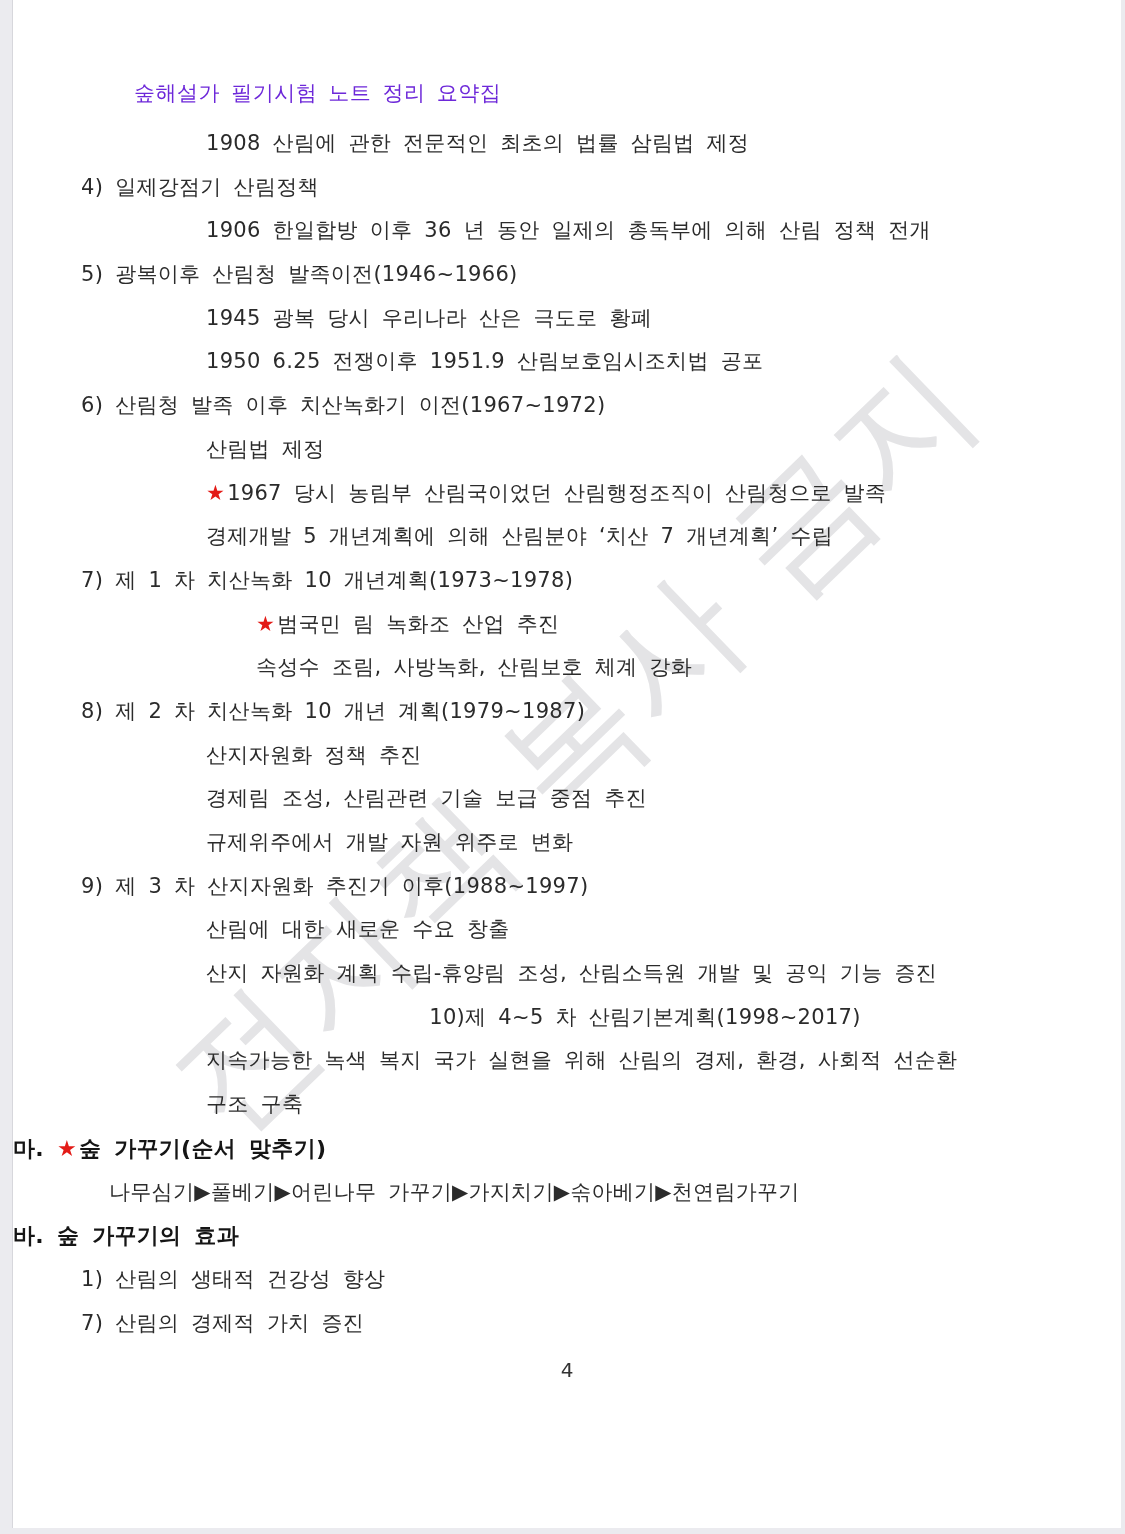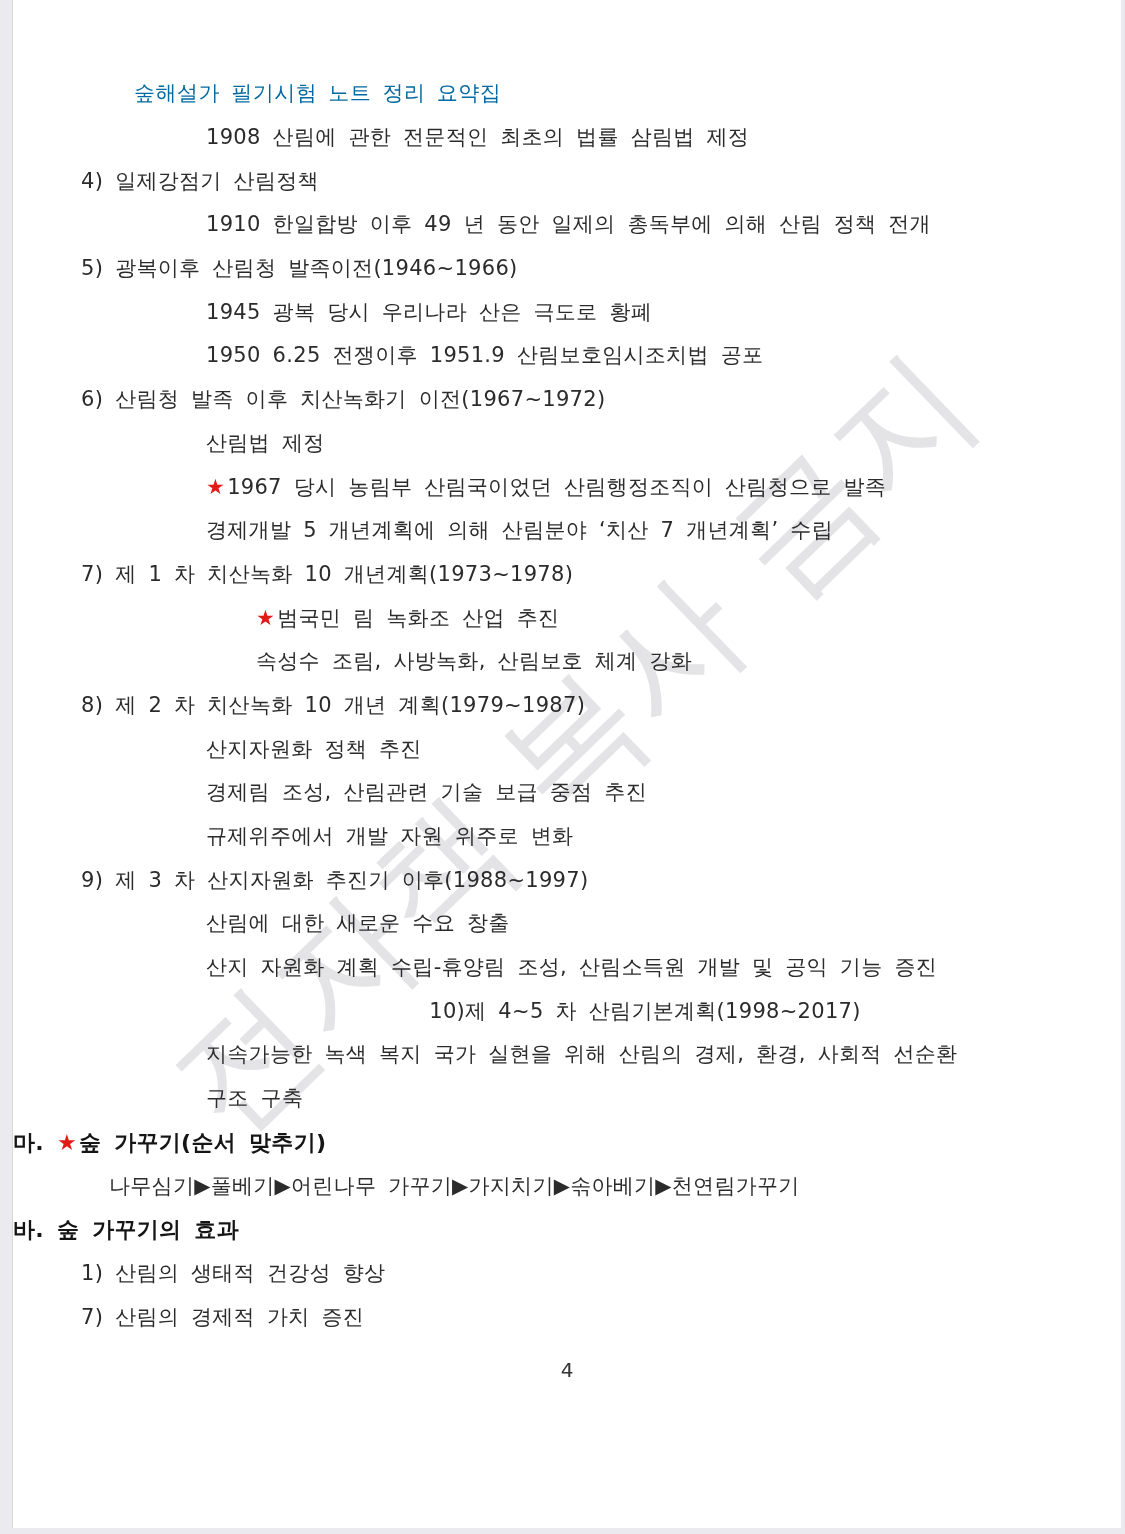--- a/index.html
+++ b/index.html
@@ -29,28 +29,28 @@
     color: #e4e4e6;
     white-space: nowrap;
     transform: rotate(-44deg);
     z-index: 0;
     user-select: none;
   }
   .doc-header {
     position: absolute;
     left: 121px; top: 79px;
     font-size: 21px;
-    color: #0369a1;
+    color: #6d28d9;
     letter-spacing: 0.5px;
     word-spacing: 4px;
     z-index: 1;
   }
   .content {
     position: absolute;
-    left: 0; top: 116px;
+    left: 0; top: 122px;
     width: 100%;
     z-index: 1;
   }
   .line {
     height: 43.7px;
     line-height: 43.7px;
     font-size: 21px;
     color: #2b2b2b;
     white-space: pre;
     word-spacing: 5px;
@@ -78,21 +78,21 @@
 </head>
 <body>
 
 <div class="viewport">
   <div class="page">
     <div class="watermark">전자책 복사 금지</div>
     <div class="doc-header">숲해설가 필기시험 노트 정리 요약집</div>
     <div class="content" id="lines-container">
         <div class="line lv-body"><span>1908 산림에 관한 전문적인 최초의 법률 삼림법 제정</span></div>
         <div class="line lv-item"><span>4) 일제강점기 산림정책</span></div>
-        <div class="line lv-body"><span>1910 한일합방 이후 49 년 동안 일제의 총독부에 의해 산림 정책 전개</span></div>
+        <div class="line lv-body"><span>1906 한일합방 이후 36 년 동안 일제의 총독부에 의해 산림 정책 전개</span></div>
         <div class="line lv-item"><span>5) 광복이후 산림청 발족이전(1946~1966)</span></div>
         <div class="line lv-body"><span>1945 광복 당시 우리나라 산은 극도로 황폐</span></div>
         <div class="line lv-body"><span>1950 6.25 전쟁이후 1951.9 산림보호임시조치법 공포</span></div>
         <div class="line lv-item"><span>6) </span><span class="underline">산림청 발족 이후 치산녹화기 이전(1967~1972)</span></div>
         <div class="line lv-body"><span>산림법 제정</span></div>
         <div class="line lv-body"><span class="star" style="color: rgb(227, 27, 23);">★</span><span>1967 당시 농림부 산림국이었던 산림행정조직이 산림청으로 발족</span></div>
         <div class="line lv-body"><span>경제개발 5 개년계획에 의해 산림분야 ‘치산 7 개년계획’ 수립</span></div>
         <div class="line lv-item"><span>7) </span><span class="underline">제 1 차 치산녹화 10 개년계획(1973~1978)</span></div>
         <div class="line lv-sub"><span class="star" style="color: rgb(227, 27, 23);">★</span><span>범국민 림 녹화조 산업 추진</span></div>
         <div class="line lv-sub"><span>속성수 조림, 사방녹화, 산림보호 체계 강화</span></div>

